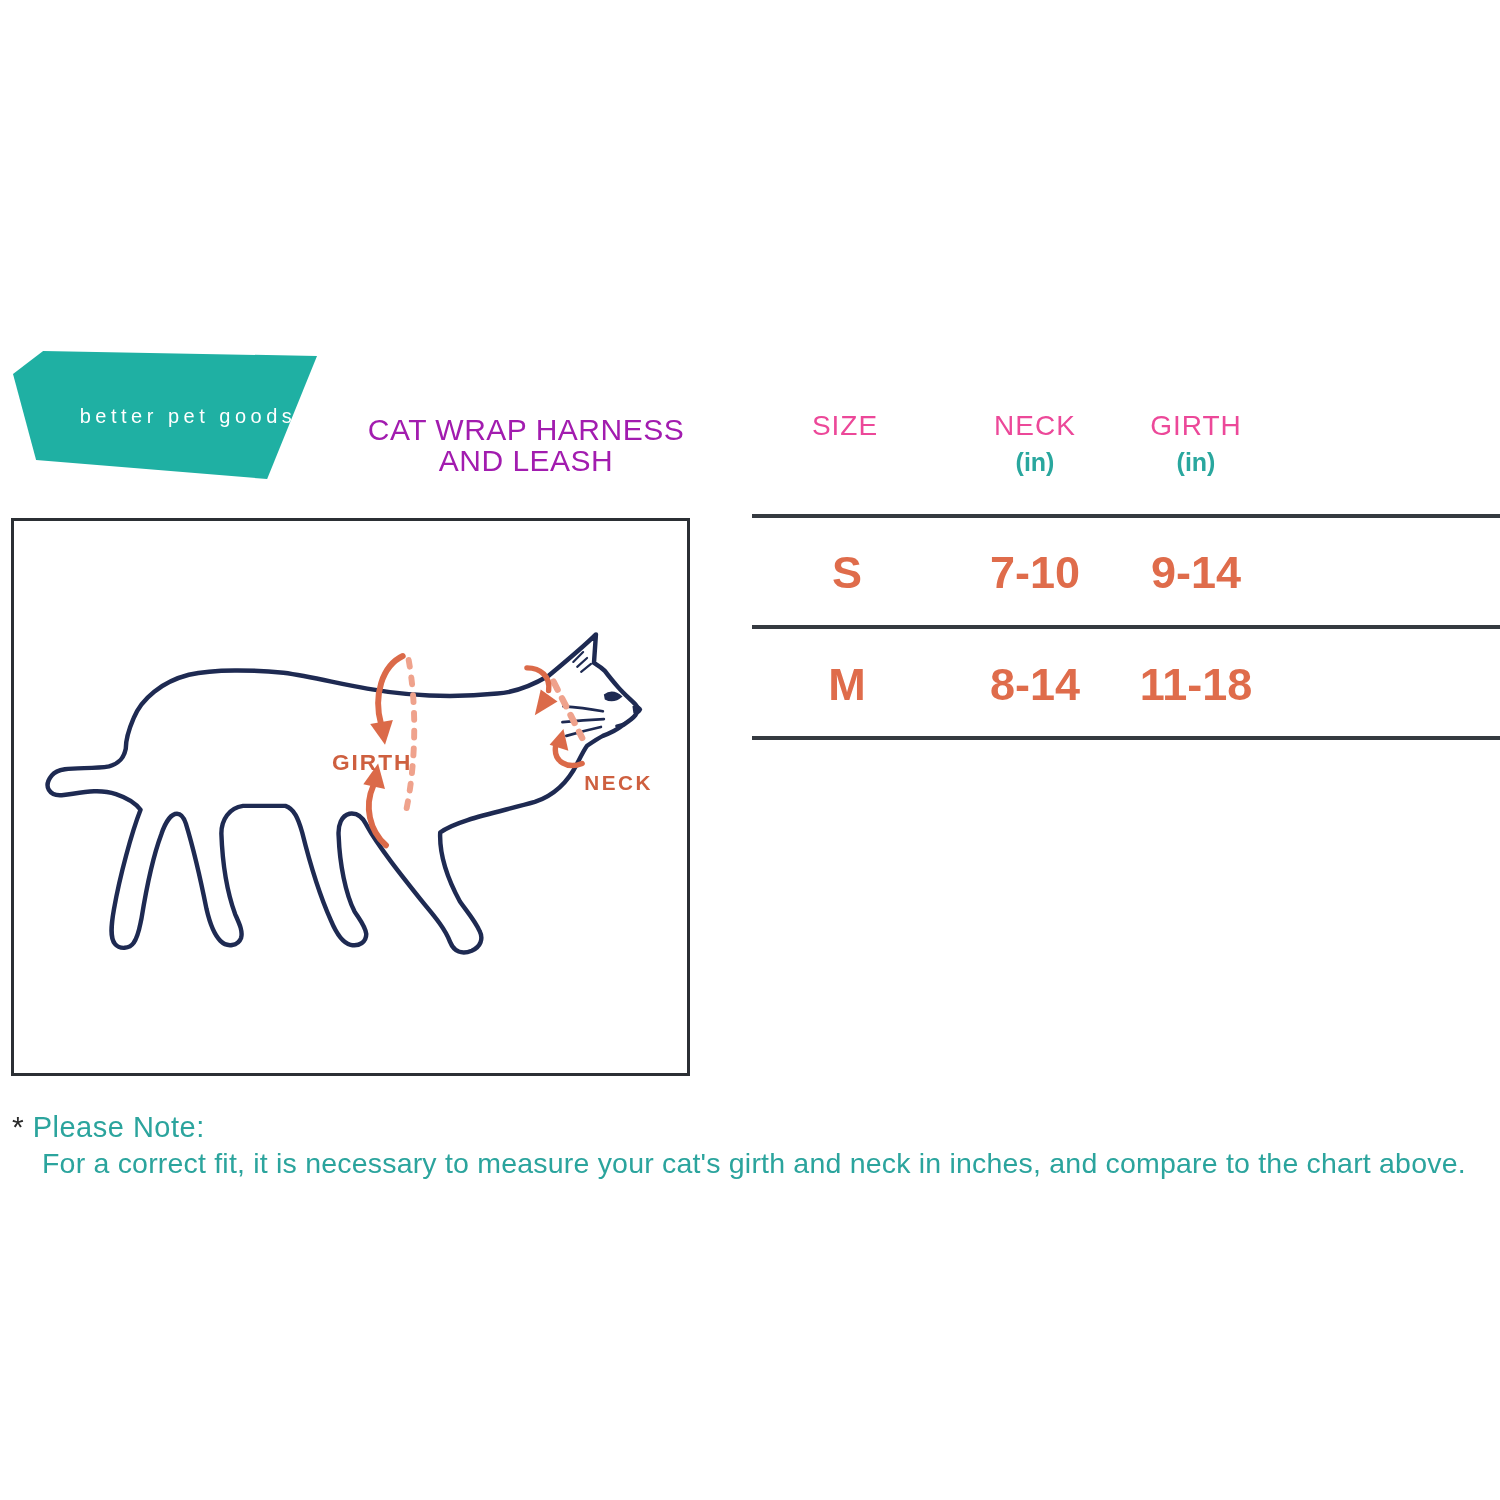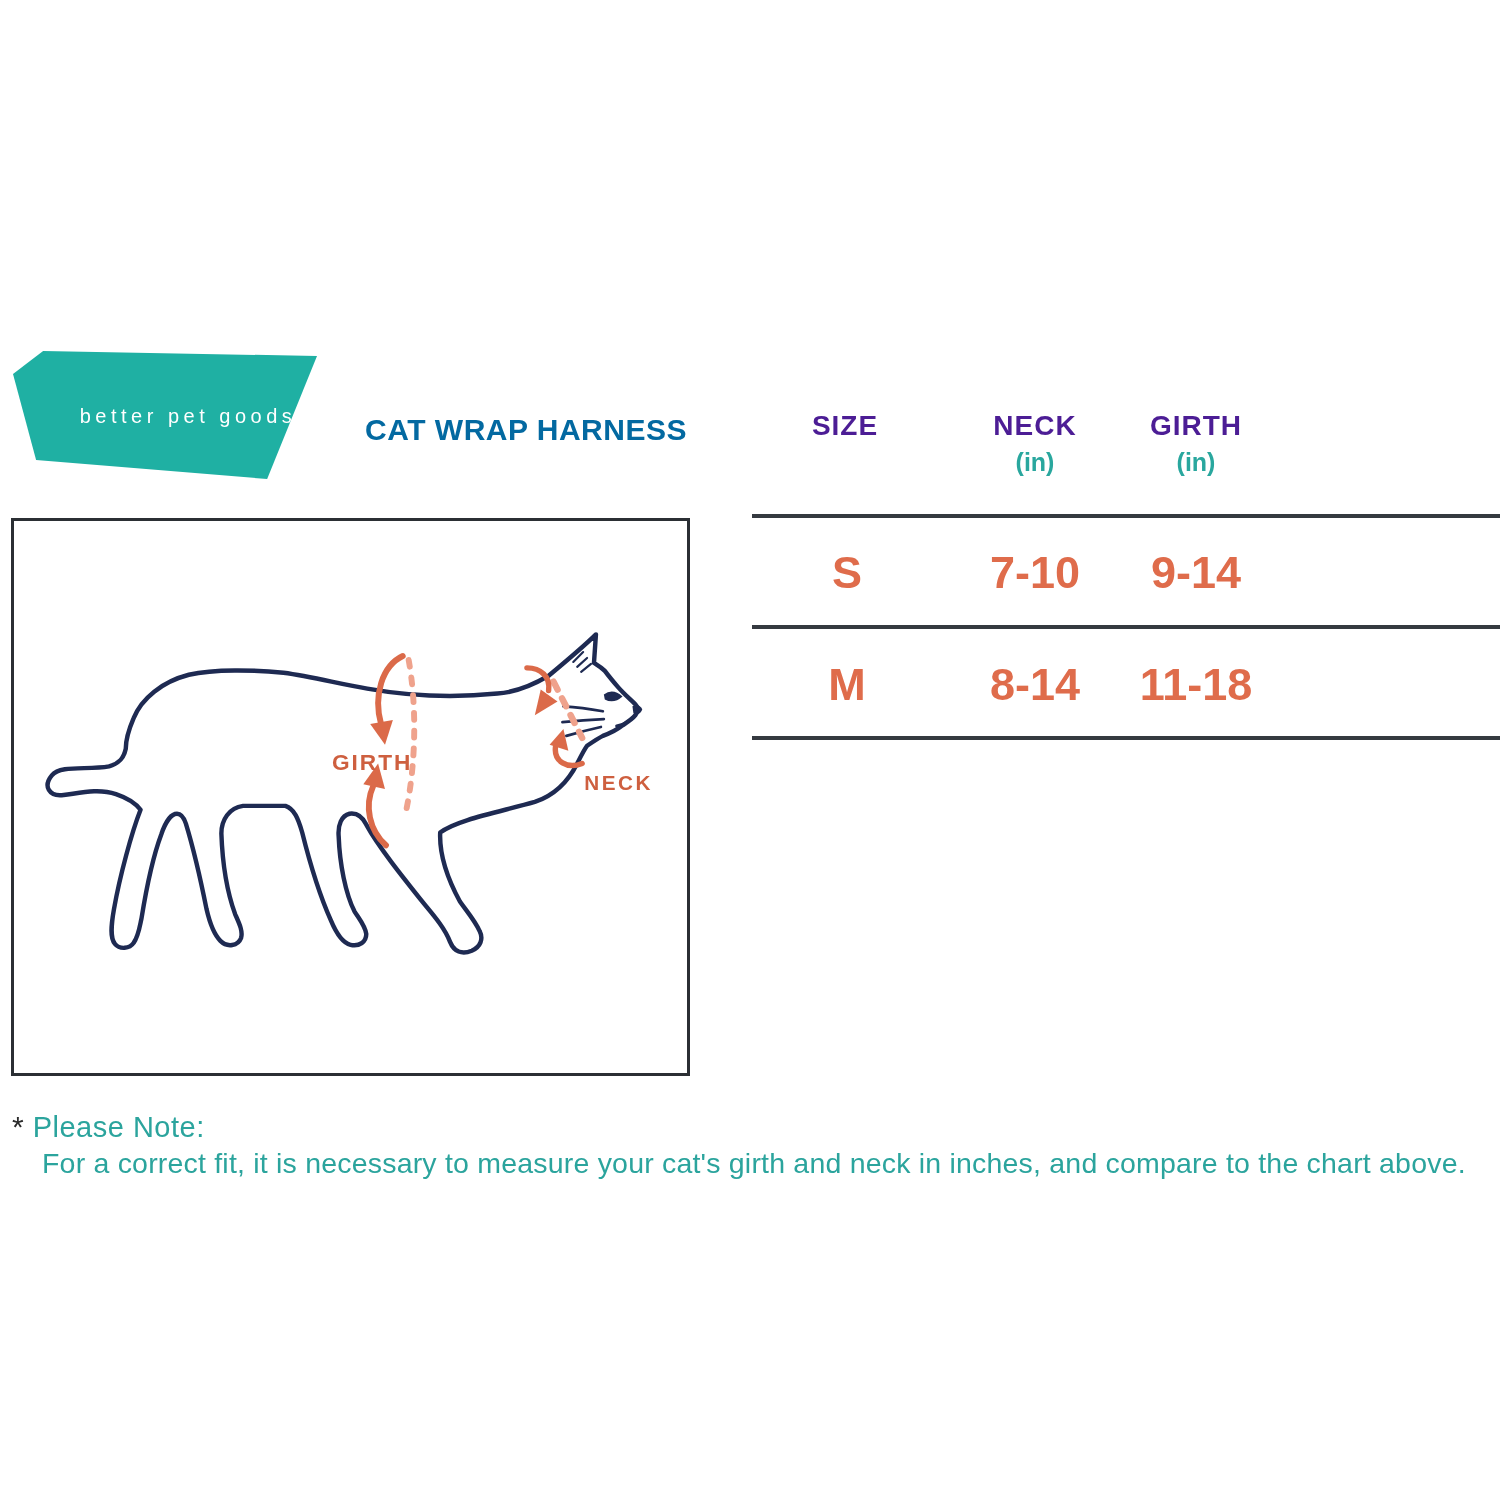--- a/index.html
+++ b/index.html
@@ -22,27 +22,27 @@
   }
   .logo-word sup{font-size:13px;vertical-align:28px;letter-spacing:0;}
   .logo-tagline{
     font-size:20px;line-height:22px;letter-spacing:4.5px;margin-top:2px;
     font-weight:normal;
     margin-left:46px;
   }
   
   .product-title{
     position:absolute;left:356px;top:414px;width:340px;
-    text-align:center;color:#0369a1;font-weight:bold;
+    text-align:center;color:#a21caf;font-weight:normal;
     font-size:30px;line-height:31px;letter-spacing:0.5px;
   }
   
   .th{
     position:absolute;transform:translateX(-50%);
-    color:#4c1d95;font-weight:bold;font-size:28px;letter-spacing:1px;
+    color:#ec4899;font-weight:normal;font-size:28px;letter-spacing:1px;
     top:410px;white-space:nowrap;text-align:right;
   }
   .th-size{left:845px;}
   .th-neck{left:1035px;}
   .th-girth{left:1196px;}
   .unit{
     position:absolute;transform:translateX(-50%);
     color:#29A79E;font-size:25px;font-weight:bold;letter-spacing:0;
     top:448px;white-space:nowrap;
   }
@@ -81,20 +81,21 @@
 </style>
 </head>
 <body>
 
 <div class="logo">
   <div class="logo-tagline">better pet goods</div>
 </div>
 
 <div class="product-title">
   <div>CAT WRAP HARNESS</div>
+  <div>AND LEASH</div>
 </div>
 
 <div>
   <div class="th th-size">SIZE</div>
   <div class="th th-neck">NECK</div>
   <div class="th th-girth">GIRTH</div>
   <div class="unit unit-neck">(in)</div>
   <div class="unit unit-girth">(in)</div>
 
   <div class="rule rule-1"></div>

